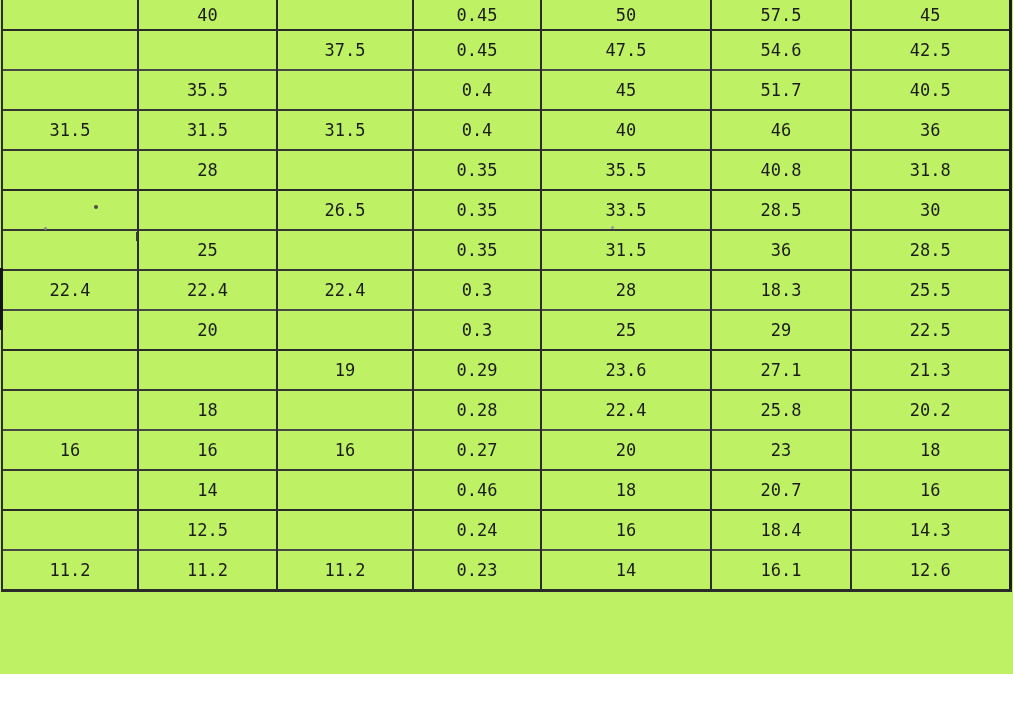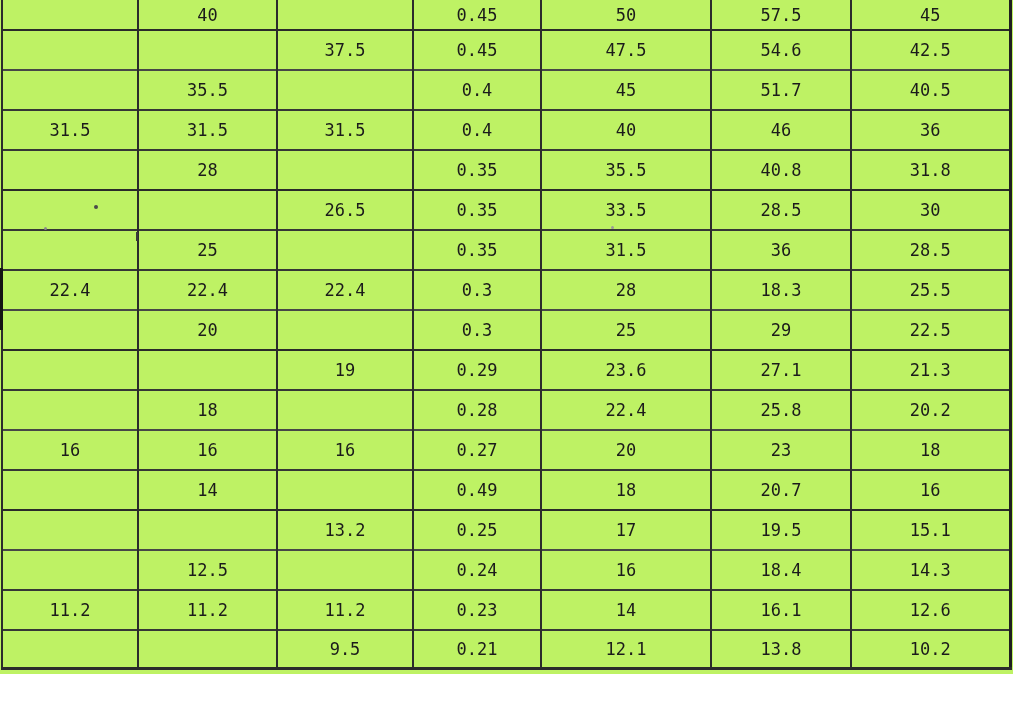--- a/index.html
+++ b/index.html
@@ -189,61 +189,43 @@
     <td>16</td>
     <td>0.27</td>
     <td>20</td>
     <td>23</td>
     <td>18</td>
   </tr>
         <tr>
     <td></td>
     <td>14</td>
     <td></td>
-    <td>0.49</td>
+    <td>0.46</td>
     <td>18</td>
     <td>20.7</td>
     <td>16</td>
-  </tr>
-        <tr>
-    <td></td>
-    <td></td>
-    <td>13.2</td>
-    <td>0.25</td>
-    <td>17</td>
-    <td>19.5</td>
-    <td>15.1</td>
   </tr>
         <tr>
     <td></td>
     <td>12.5</td>
     <td></td>
     <td>0.24</td>
     <td>16</td>
     <td>18.4</td>
     <td>14.3</td>
   </tr>
         <tr>
     <td>11.2</td>
     <td>11.2</td>
     <td>11.2</td>
     <td>0.23</td>
     <td>14</td>
     <td>16.1</td>
     <td>12.6</td>
   </tr>
-        <tr class="last-row">
-    <td></td>
-    <td></td>
-    <td>9.5</td>
-    <td>0.21</td>
-    <td>12.1</td>
-    <td>13.8</td>
-    <td>10.2</td>
-  </tr>
       </tbody>
   </table>
 
   <div class="speck s1"></div>
   <div class="speck s2"></div>
   <div class="speck s3"></div>
   <div class="tick-overshoot"></div>
   <div class="edge-blot"></div>
 
 </div>

